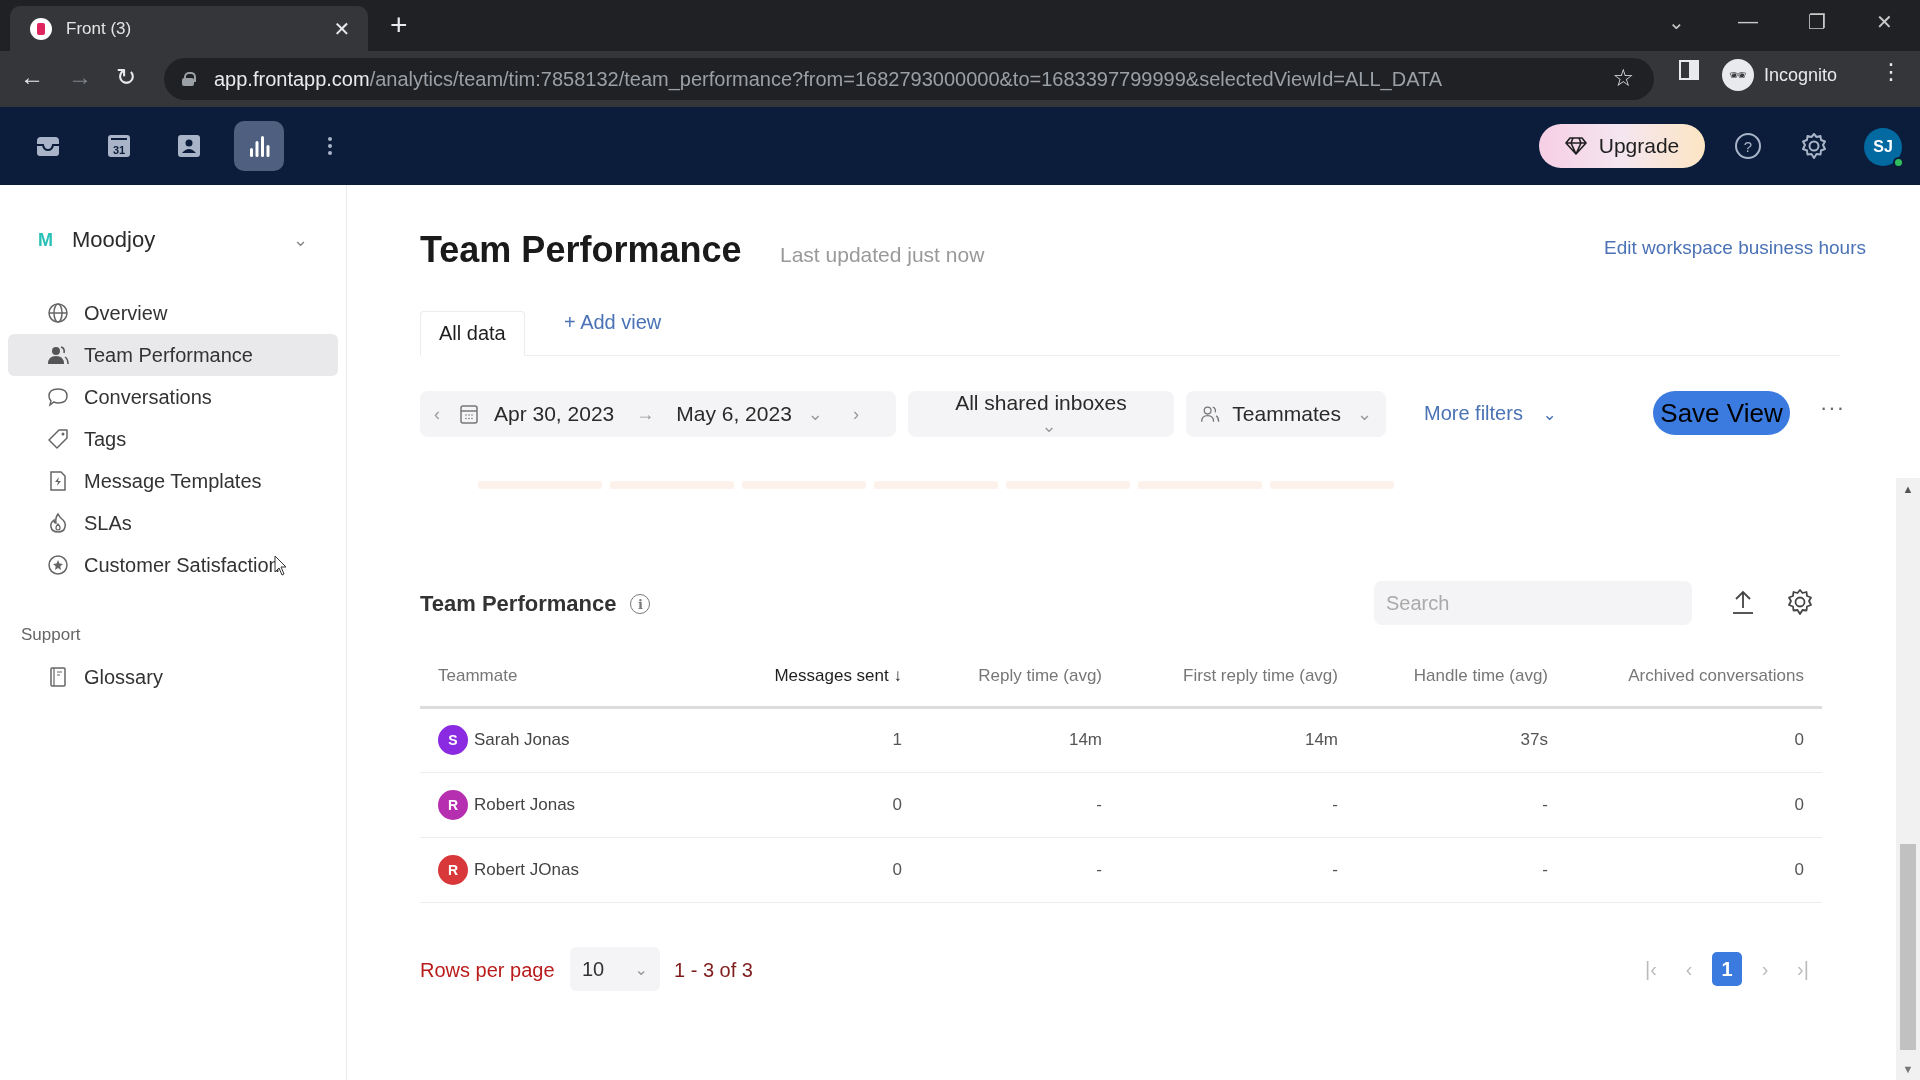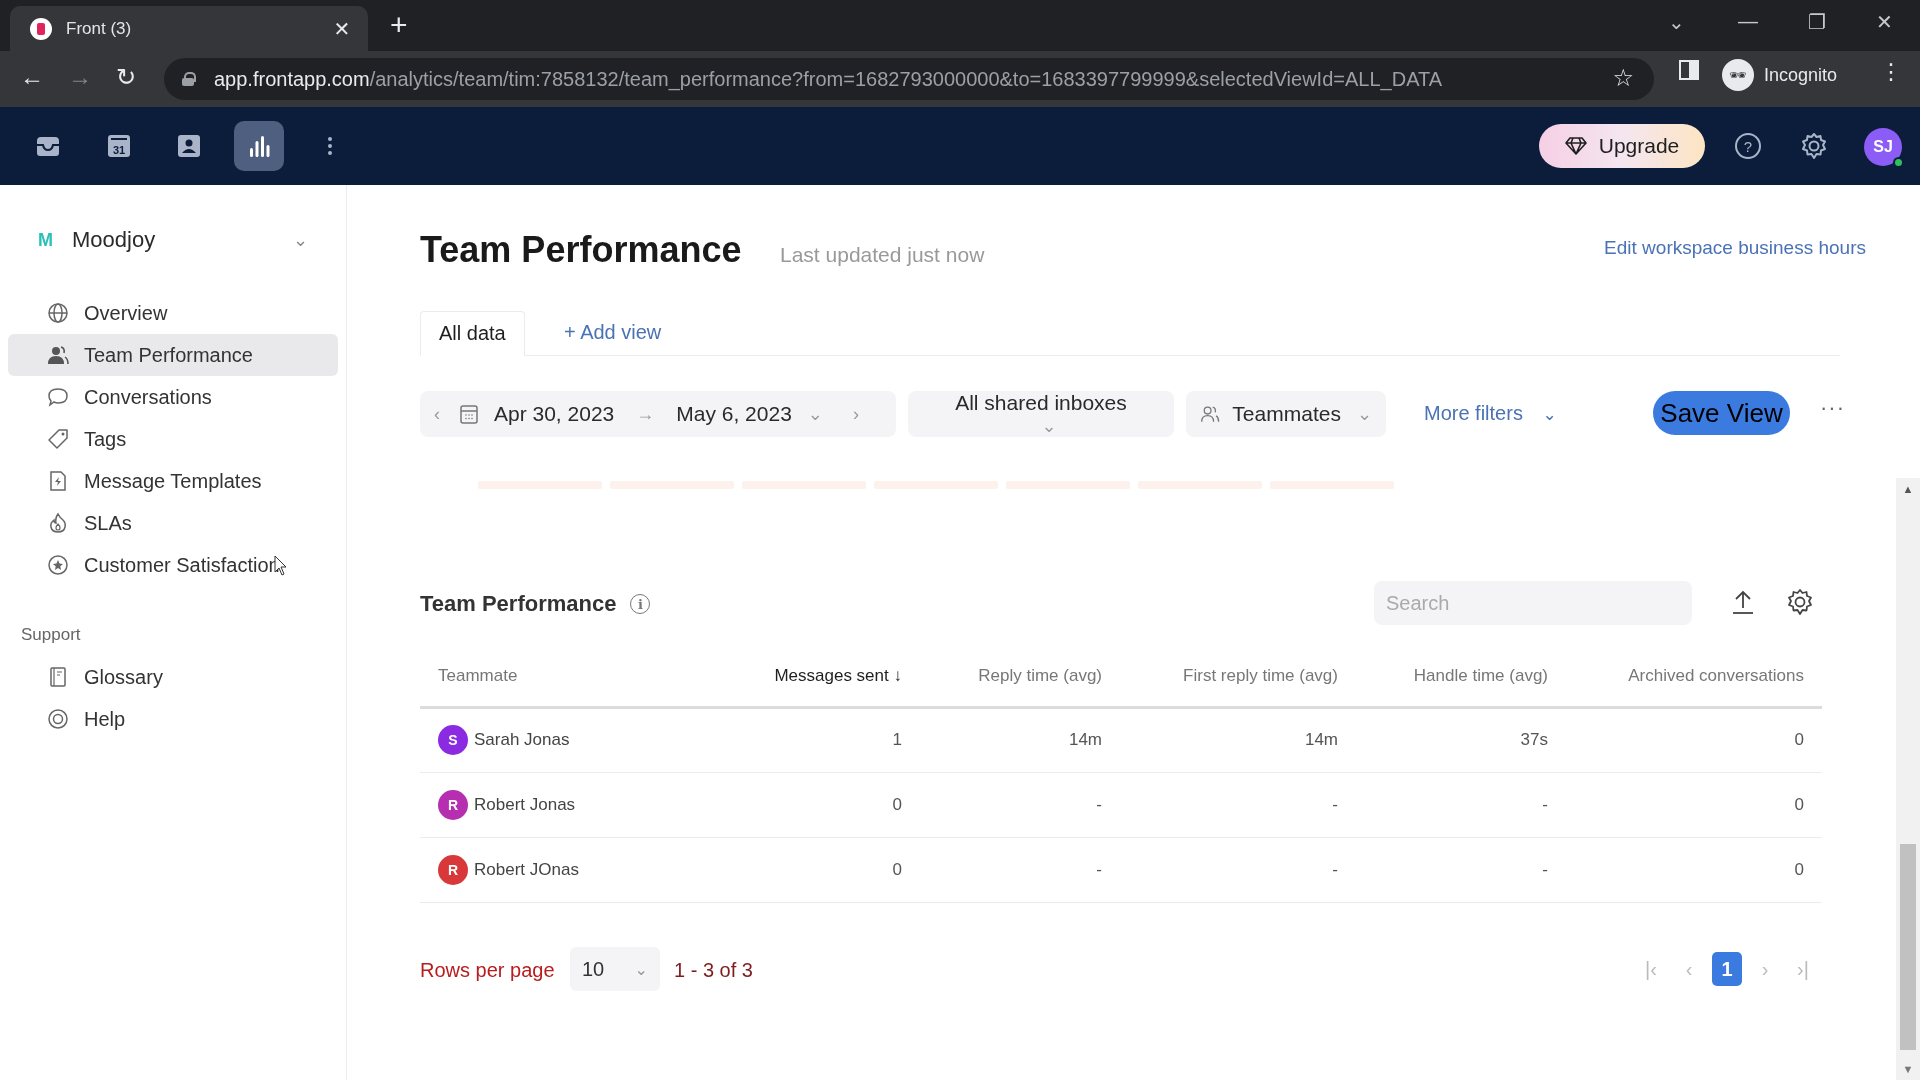--- a/index.html
+++ b/index.html
@@ -28,21 +28,21 @@
   .incog-avatar { width: 32px; height: 32px; border-radius: 50%; background: #e8eaed; color: #35363a; font-size: 14px; display: flex; align-items: center; justify-content: center; margin-right: 10px; }
 
   
   .appbar { position: absolute; left: 0; top: 107px; width: 1920px; height: 78px; background: #0b1d3a; }
   .appnav { position: absolute; top: 14px; width: 50px; height: 50px; border-radius: 10px; display: flex; align-items: center; justify-content: center; cursor: pointer; }
   .appnav.active { background: #4f5f7f; }
   .appnav svg { width: 30px; height: 30px; }
   .upgrade-btn { position: absolute; left: 1539px; top: 17px; width: 166px; height: 44px; border-radius: 22px; background: linear-gradient(90deg, #f6cfe4, #f4e6f0 50%, #fde5c3); display: flex; align-items: center; justify-content: center; font-size: 21px; color: #1f1f1f; cursor: pointer; }
   .upgrade-btn svg { margin-right: 12px; }
   .top-icon { position: absolute; top: 22px; width: 34px; height: 34px; display: flex; align-items: center; justify-content: center; cursor: pointer; }
-  .user-avatar { position: absolute; left: 1864px; top: 21px; width: 38px; height: 38px; border-radius: 50%; background: #8b5cf6; color: #fff; font-weight: bold; font-size: 16px; display: flex; align-items: center; justify-content: center; cursor: pointer; }
+  .user-avatar { position: absolute; left: 1864px; top: 21px; width: 38px; height: 38px; border-radius: 50%; background: #0369a1; color: #fff; font-weight: bold; font-size: 16px; display: flex; align-items: center; justify-content: center; cursor: pointer; }
   .user-avatar .dot { position: absolute; right: -2px; bottom: -2px; width: 11px; height: 11px; border-radius: 50%; background: #2fbf5b; border: 2px solid #0b1d3a; }
 
   
   .sidebar { position: absolute; left: 0; top: 185px; width: 347px; height: 895px; background: #fff; border-right: 1px solid #ececec; }
   .workspace { position: absolute; left: 38px; top: 42px; width: 270px; display: flex; align-items: center; cursor: pointer; }
   .ws-logo { color: #27c1b7; font-weight: bold; font-size: 18px; width: 34px; }
   .ws-name { font-size: 22px; color: #2a2a2a; flex: 1; }
   .ws-chev { color: #888; font-size: 18px; }
   .side-item { position: absolute; left: 8px; width: 330px; height: 42px; display: flex; align-items: center; padding-left: 38px; border-radius: 6px; cursor: pointer; }
   .side-item.active { background: #e9e9ec; }
@@ -51,21 +51,21 @@
   .side-section { position: absolute; left: 21px; top: 440px; font-size: 17px; color: #666; }
   .cursor { position: absolute; left: 274px; top: 370px; width: 0; height: 0; }
 
   
   .main { position: absolute; left: 348px; top: 185px; width: 1548px; height: 895px; }
   .page-title { position: absolute; left: 72px; top: 44px; font-size: 36px; font-weight: bold; color: #1a1a1a; }
   .updated { position: absolute; left: 432px; top: 58px; font-size: 21px; color: #999; }
   .edit-hours { position: absolute; right: 30px; top: 52px; font-size: 19px; color: #4a72b5; cursor: pointer; }
   .views-line { position: absolute; left: 72px; top: 170px; width: 1420px; height: 1px; background: #ececec; }
   .view-tab { position: absolute; left: 72px; top: 126px; height: 45px; padding: 0 18px; border: 1px solid #ececec; border-bottom: 1px solid #fff; border-radius: 4px 4px 0 0; font-size: 20px; display: flex; align-items: center; background: #fff; cursor: pointer; }
-  .add-view { position: absolute; left: 216px; top: 136px; font-size: 20px; color: #4a72b5; cursor: pointer; }
+  .add-view { position: absolute; left: 216px; top: 126px; font-size: 20px; color: #4a72b5; cursor: pointer; }
 
   .filter-bar { position: absolute; left: 72px; top: 206px; height: 46px; display: flex; align-items: center; }
   .fgroup { height: 46px; background: #f4f4f6; border-radius: 8px; display: flex; align-items: center; padding: 0 14px; margin-right: 12px; font-size: 21px; color: #2a2a2a; cursor: pointer; }
   .fgroup .muted { color: #999; font-size: 18px; }
   .more-filters { position: absolute; left: 1076px; top: 217px; font-size: 20px; color: #4a72b5; cursor: pointer; }
   .save-view { position: absolute; left: 1305px; top: 206px; width: 137px; height: 44px; background: #3b7be0; color: #000000; border-radius: 22px; font-size: 26px; display: flex; align-items: center; justify-content: center; cursor: pointer; }
   .more-dots { position: absolute; left: 1472px; top: 210px; font-size: 22px; color: #666; cursor: pointer; letter-spacing: 1px; }
 
   .loading-strip { position: absolute; left: 130px; top: 296px; display: flex; }
   .loading-strip span { display: block; width: 124px; height: 8px; margin-right: 8px; background: #fdf1ec; border-radius: 2px; }
@@ -276,29 +276,20 @@
 
   <div class="side-section">Support</div>
   <div class="side-item" style="top:471px;">
     <span class="side-icon">
         <svg width="22" height="22" viewBox="0 0 22 22">
           <rect x="4" y="2" width="14" height="18" rx="1" fill="none" stroke="#666" stroke-width="1.5"></rect>
           <path d="M7 2 V20 M10 6 H15 M10 9 H13" stroke="#666" stroke-width="1.2"></path>
         </svg>
       </span>
     <span class="side-label">Glossary</span>
-  </div>
-  <div class="side-item" style="top:513px;">
-    <span class="side-icon">
-        <svg width="22" height="22" viewBox="0 0 22 22">
-          <circle cx="11" cy="11" r="9" fill="none" stroke="#666" stroke-width="1.5"></circle>
-          <circle cx="11" cy="11" r="4.5" fill="none" stroke="#666" stroke-width="1.5"></circle>
-        </svg>
-      </span>
-    <span class="side-label">Help</span>
   </div>
 
   <svg class="cursor" style="width:14px;height:22px;" viewBox="0 0 14 22">
       <path d="M1 1 L1 17 L5 13 L8 20 L10 19 L7 12 L12 12 Z" fill="#fff" stroke="#333" stroke-width="1"></path>
     </svg>
 </div>
 
 <div class="main">
   <h1 class="page-title">Team Performance</h1>
   <span class="updated">Last updated just now</span>

